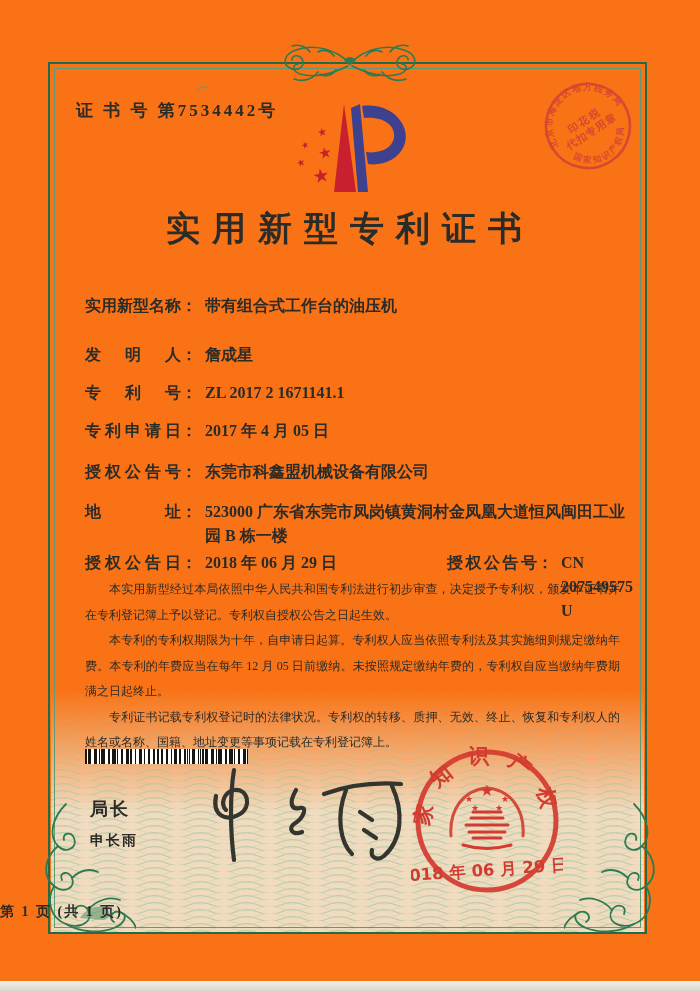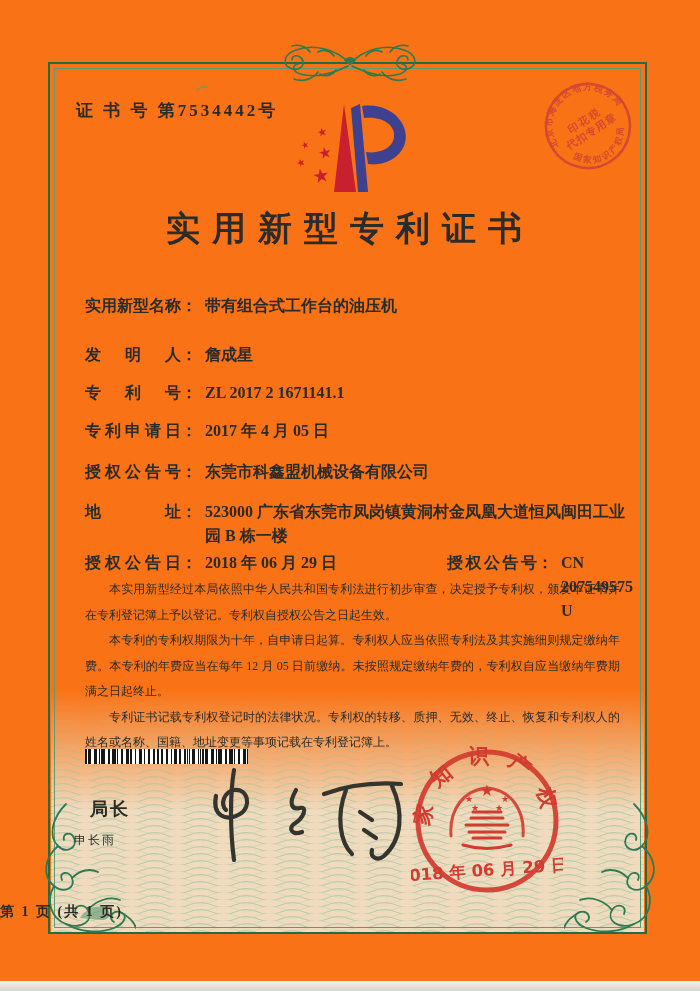--- a/index.html
+++ b/index.html
@@ -35,21 +35,21 @@
   .bodytext p{margin:0;text-indent:2em;}
   
   .barcode{position:absolute;left:85px;top:749px;width:163px;height:15px;
     background:
       repeating-linear-gradient(90deg,#161614 0 2px,transparent 2px 5px,#161614 5px 6px,transparent 6px 9px),
       repeating-linear-gradient(90deg,transparent 0 3px,#161614 3px 5px,transparent 5px 11px,#161614 11px 12px,transparent 12px 13px);
     background-color:#fff;}
   
   .director-title{position:absolute;left:90px;top:797px;font-size:18px;font-weight:600;
     font-family:Liberation Serif, serif;letter-spacing:2px;}
-  .director-name{position:absolute;left:74px;top:832px;font-size:12px;font-weight:400;
+  .director-name{position:absolute;left:90px;top:832px;font-size:14px;font-weight:700;
     font-family:"Liberation Sans","DejaVu Sans",sans-serif;letter-spacing:2px;}
   .signature{position:absolute;left:196px;top:760px;}
   .seal{position:absolute;left:411px;top:746px;}
   .tax-stamp{position:absolute;left:540px;top:78px;}
   .footer{position:absolute;left:0;top:903px;width:700px;text-align:left;
     font-size:14px;letter-spacing:2px;font-weight:600;}
   .ornament{position:absolute;pointer-events:none;}
 </style>
 </head>
 <body>

